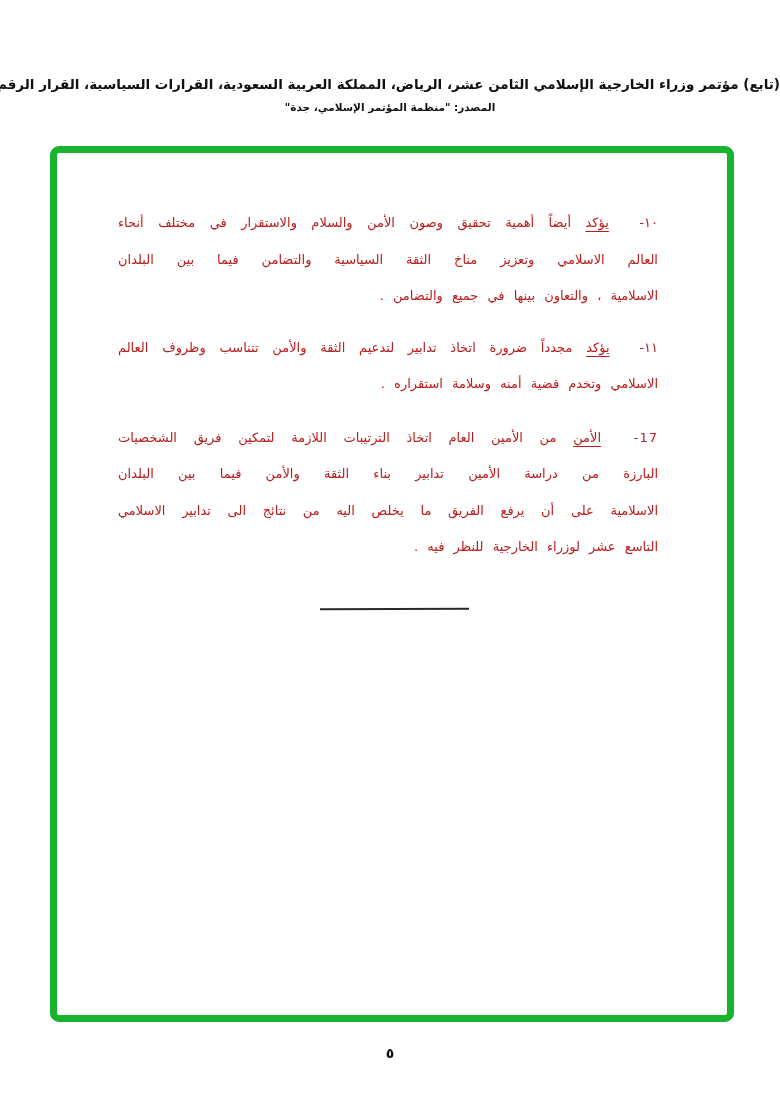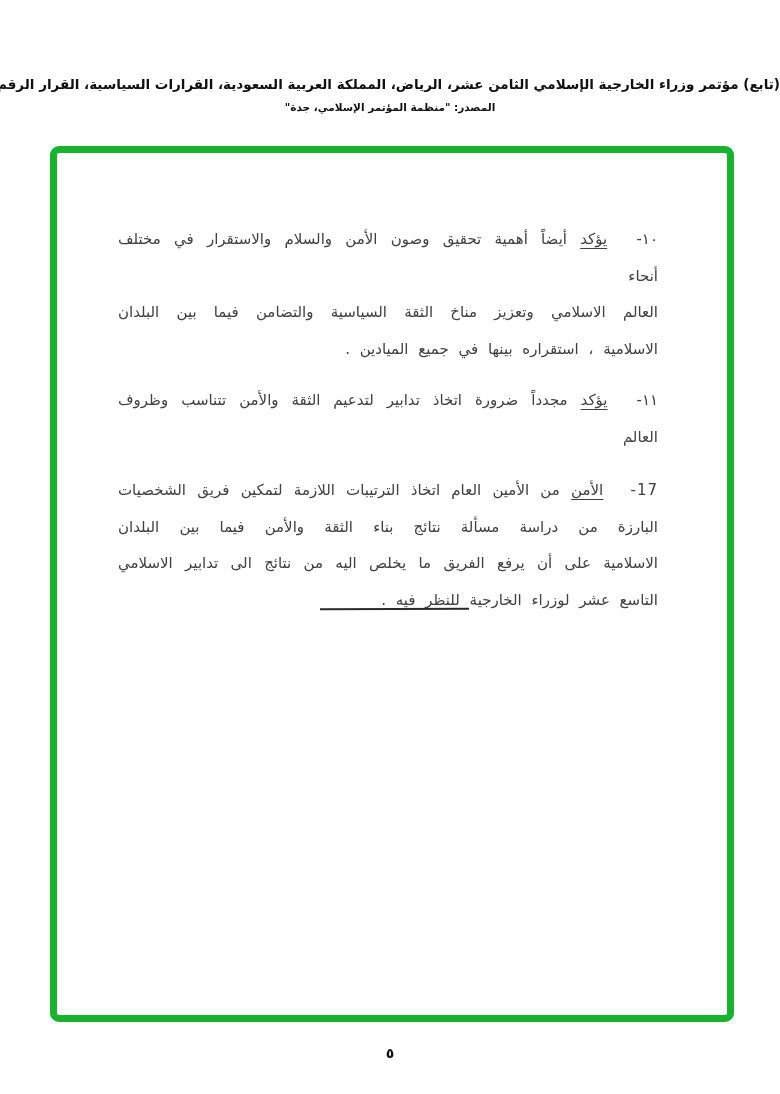--- a/index.html
+++ b/index.html
@@ -48,26 +48,26 @@
     height: 876px;
     box-sizing: border-box;
     border: 7px solid #17b32c;
     border-radius: 9px;
     background: transparent;
   }
 
   
   .doc-content {
     position: absolute;
-    top: 221px;
+    top: 205px;
     left: 118px;
     width: 540px;
     direction: rtl;
-    font-size: 15px;
-    color: #404040;
+    font-size: 13px;
+    color: #b91c1c;
   }
   .para { margin: 0 0 15px 0; word-spacing: 5px; }
   .para-10 { margin-bottom: 15px; }
   .para-11 { margin-bottom: 17px; }
   .para .line {
     line-height: 36.5px;
     text-align: justify;
     text-align-last: justify;
   }
   .para .line.last {
@@ -119,38 +119,39 @@
 
   <div class="doc-content">
 
     <div class="para para-10">
       <div class="line">
         <span class="para-number">١٠-</span>
         <span class="para-keyword">يؤكد</span>
         <span>أيضاً أهمية تحقيق وصون الأمن والسلام والاستقرار في مختلف أنحاء</span>
       </div>
       <div class="line">العالم الاسلامي وتعزيز مناخ الثقة السياسية والتضامن فيما بين البلدان</div>
-      <div class="line last">الاسلامية ، استقراره بينها في جميع الميادين .</div>
+      <div class="line last">الاسلامية ، والتعاون بينها في جميع والتضامن .</div>
     </div>
 
     <div class="para para-11">
       <div class="line">
         <span class="para-number">١١-</span>
         <span class="para-keyword">يؤكد</span>
         <span>مجدداً ضرورة اتخاذ تدابير لتدعيم الثقة والأمن تتناسب وظروف العالم</span>
       </div>
+      <div class="line last">الاسلامي وتخدم قضية أمنه وسلامة استقراره .</div>
     </div>
 
     <div class="para para-12">
       <div class="line">
         <span class="para-number">17-</span>
         <span class="para-keyword">الأمن</span>
         <span>من الأمين العام اتخاذ الترتيبات اللازمة لتمكين فريق الشخصيات</span>
       </div>
-      <div class="line">البارزة من دراسة مسألة نتائج بناء الثقة والأمن فيما بين البلدان</div>
+      <div class="line">البارزة من دراسة الأمين تدابير بناء الثقة والأمن فيما بين البلدان</div>
       <div class="line">الاسلامية على أن يرفع الفريق ما يخلص اليه من نتائج الى تدابير الاسلامي</div>
       <div class="line last">التاسع عشر لوزراء الخارجية للنظر فيه .</div>
     </div>
 
   </div>
 
   <div class="divider"></div>
 
   <div class="page-number">٥</div>
 

